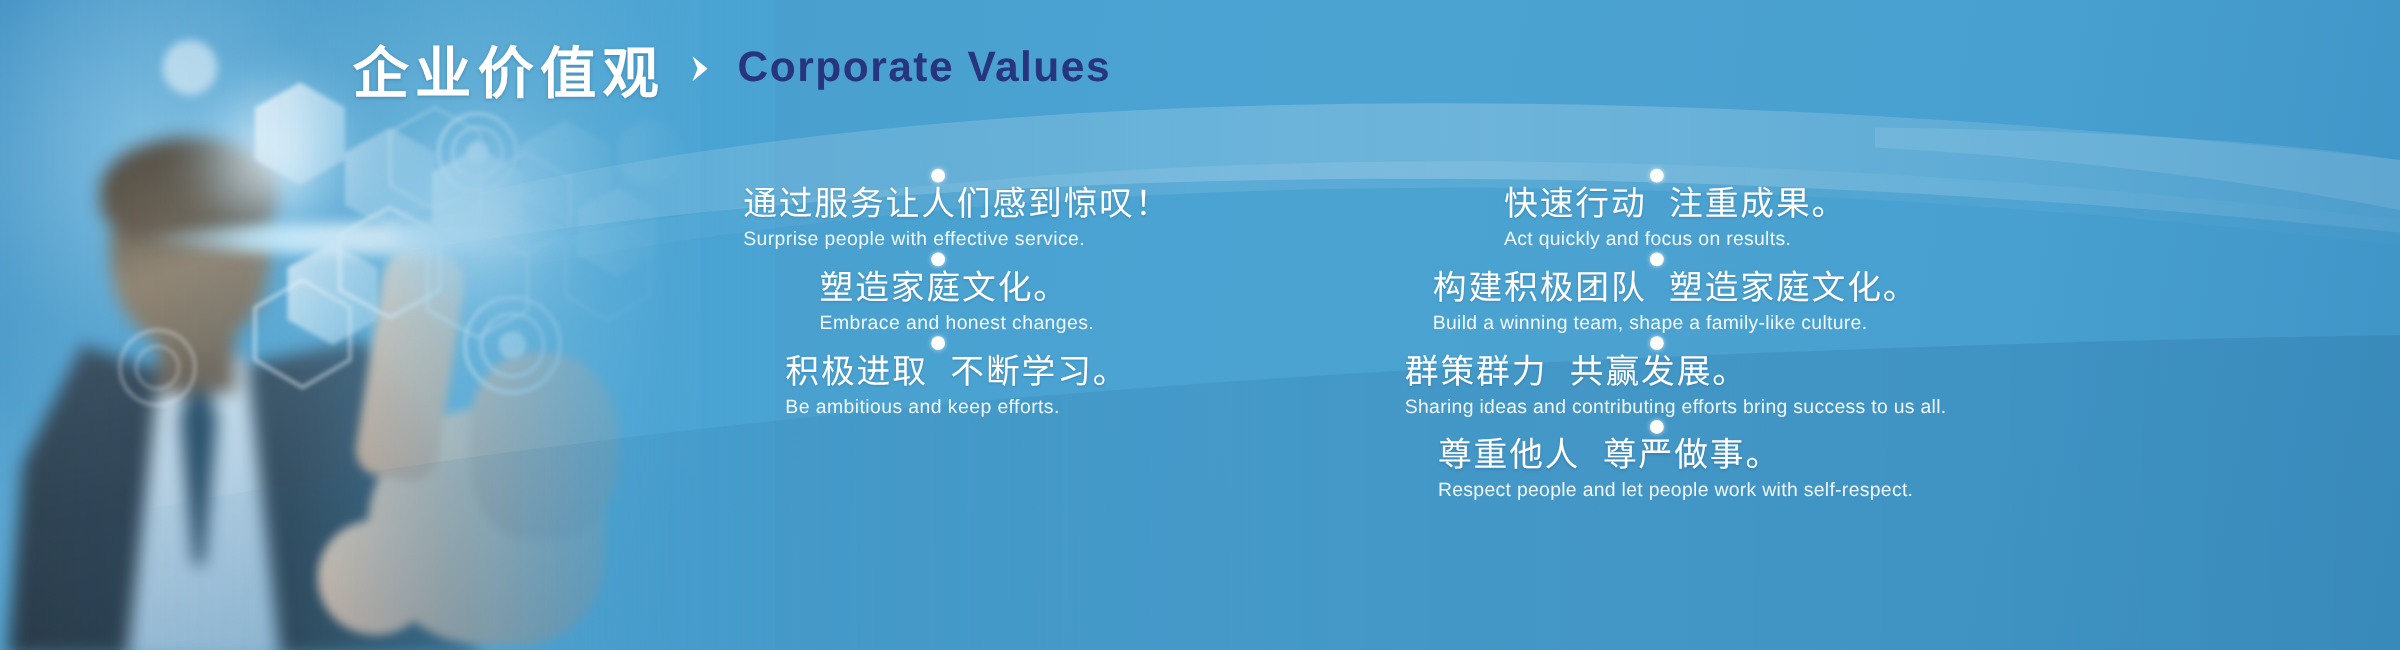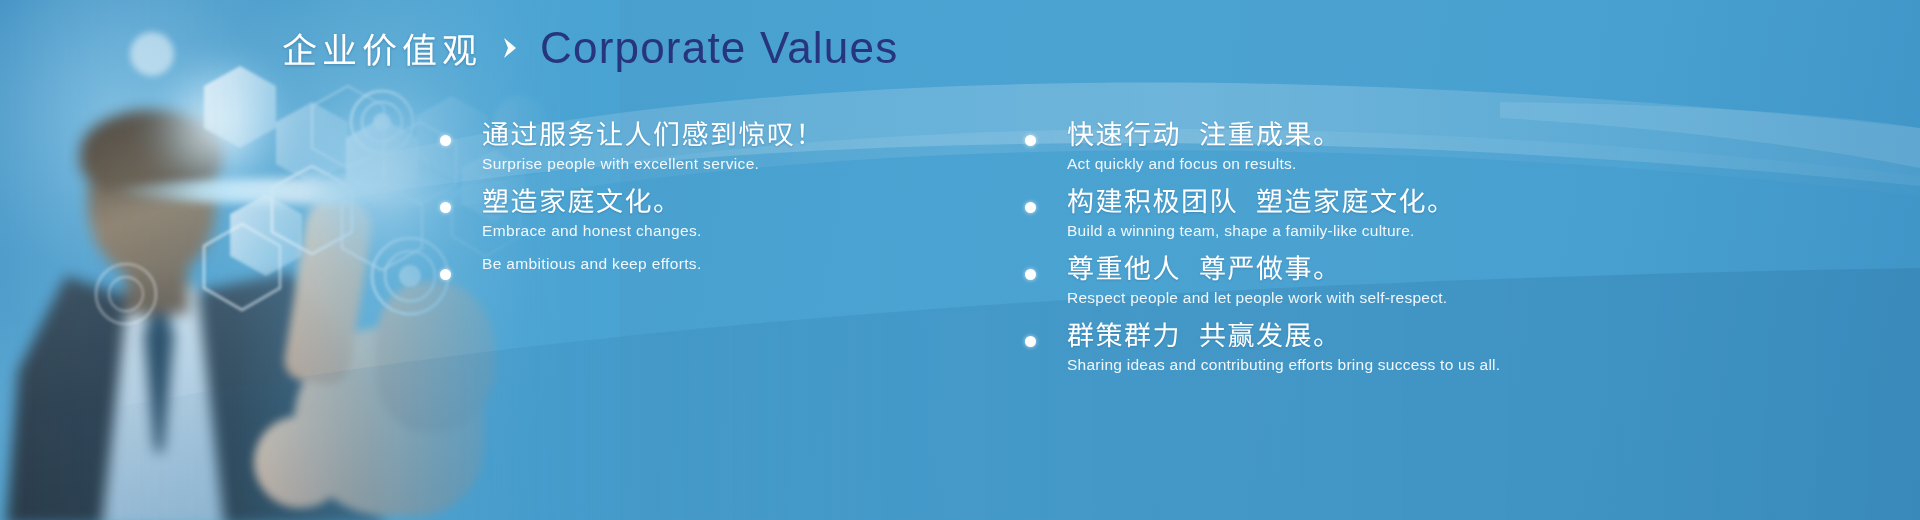--- a/index.html
+++ b/index.html
@@ -189,61 +189,62 @@
   .header {
     position: absolute;
     left: 282px;
     top: 22px;
     display: flex;
     align-items: center;
     gap: 18px;
     white-space: nowrap;
   }
   .title-cn {
-    font-size: 35px;
+    font-size: 45px;
     letter-spacing: 5px;
     color: #ffffff;
-    font-weight: 400;
+    font-weight: 700;
     text-shadow: 0 1px 3px rgba(20,70,110,0.35);
   }
   .chevron {
     display: inline-block;
     width: 22px;
     height: 28px;
     color: #ffffff;
   }
   .chevron svg { display: block; }
   .title-en {
-    font-size: 44px;
+    font-size: 34px;
     letter-spacing: 1.2px;
     color: #26357e;
-    font-weight: 400;
+    font-weight: 700;
   }
 
   .columns {
     position: absolute;
     left: 0;
     top: 118px;
     width: 1920px;
     height: 300px;
   }
 
   .col {
     position: absolute;
     top: 0;
   }
   .col-left  { left: 440px; width: 620px; }
   .col-right { left: 1025px; width: 600px; }
 
   .value-item {
     position: relative;
     display: flex;
-    align-items: flex-start;
+    align-items: center;
     gap: 0;
     height: 67px;
+    flex-direction: column;
   }
   .bullet {
     flex: 0 0 auto;
     width: 11px;
     height: 11px;
     border-radius: 50%;
     background: #ffffff;
     margin-top: 17px;
     box-shadow: 0 0 4px rgba(255,255,255,0.7);
   }
@@ -397,35 +398,36 @@
     </div>
 
     <div class="columns">
 
       <div class="col col-left">
 
         <div class="value-item">
           <span class="bullet"></span>
           <div class="value-text">
             <div class="v-cn">通过服务让人们感到惊叹！</div>
-            <div class="v-en">Surprise people with excellent service.</div>
+            <div class="v-en">Surprise people with effective service.</div>
           </div>
         </div>
 
         <div class="value-item">
           <span class="bullet"></span>
           <div class="value-text">
             <div class="v-cn">塑造家庭文化。</div>
             <div class="v-en">Embrace and honest changes.</div>
           </div>
         </div>
 
         <div class="value-item">
           <span class="bullet"></span>
           <div class="value-text">
+            <div class="v-cn">积极进取  不断学习。</div>
             <div class="v-en">Be ambitious and keep efforts.</div>
           </div>
         </div>
 
 
       </div>
 
       <div class="col col-right">
 
         <div class="value-item">
@@ -440,30 +442,30 @@
           <span class="bullet"></span>
           <div class="value-text">
             <div class="v-cn">构建积极团队  塑造家庭文化。</div>
             <div class="v-en">Build a winning team, shape a family-like culture.</div>
           </div>
         </div>
 
         <div class="value-item">
           <span class="bullet"></span>
           <div class="value-text">
+            <div class="v-cn">群策群力  共赢发展。</div>
+            <div class="v-en">Sharing ideas and contributing efforts bring success to us all.</div>
+          </div>
+        </div>
+
+        <div class="value-item">
+          <span class="bullet"></span>
+          <div class="value-text">
             <div class="v-cn">尊重他人  尊严做事。</div>
             <div class="v-en">Respect people and let people work with self-respect.</div>
-          </div>
-        </div>
-
-        <div class="value-item">
-          <span class="bullet"></span>
-          <div class="value-text">
-            <div class="v-cn">群策群力  共赢发展。</div>
-            <div class="v-en">Sharing ideas and contributing efforts bring success to us all.</div>
           </div>
         </div>
 
       </div>
 
     </div>
   </div>
 </div>
 
 </body></html>

